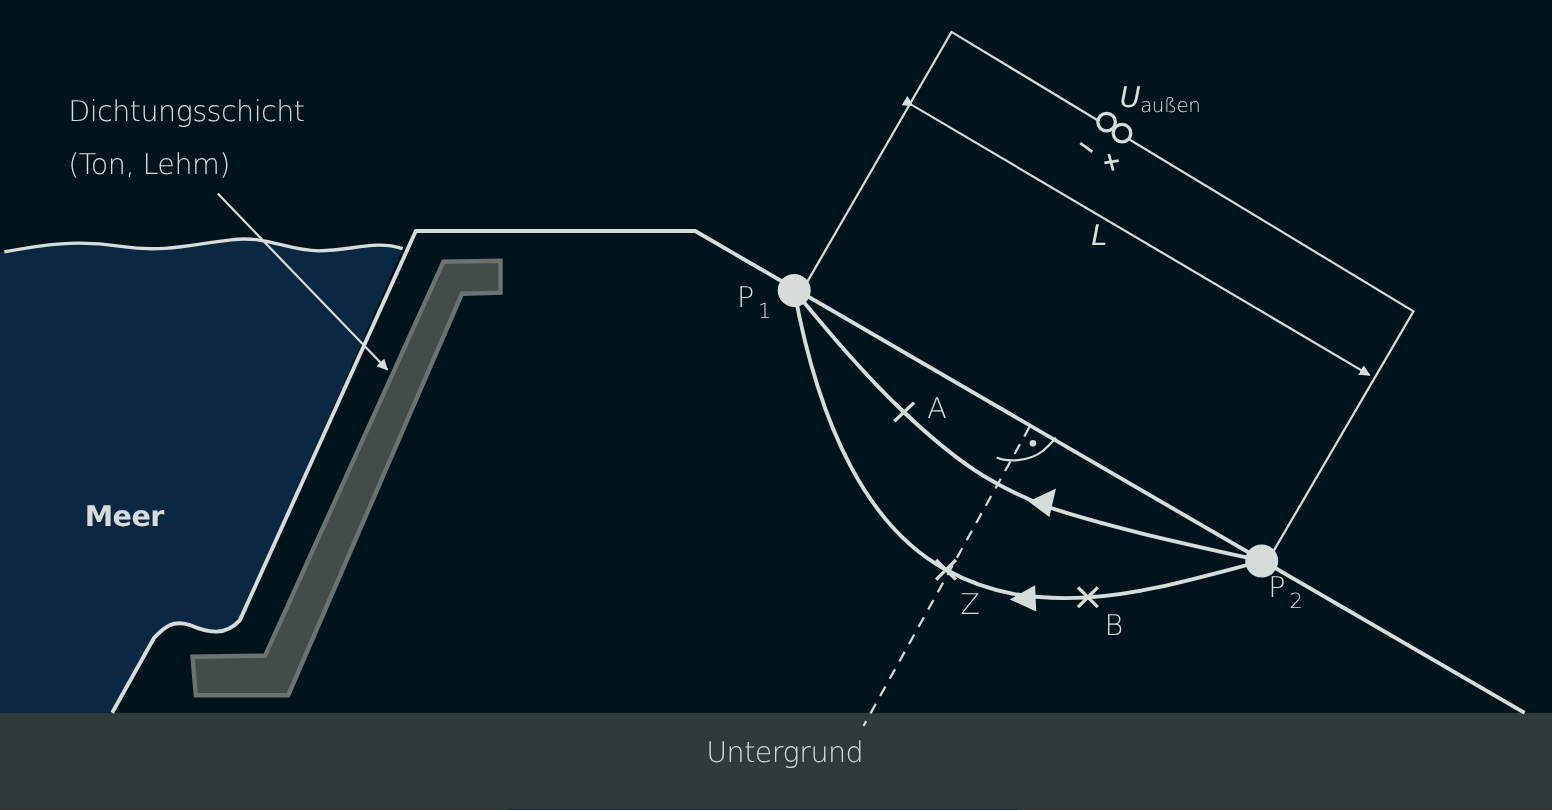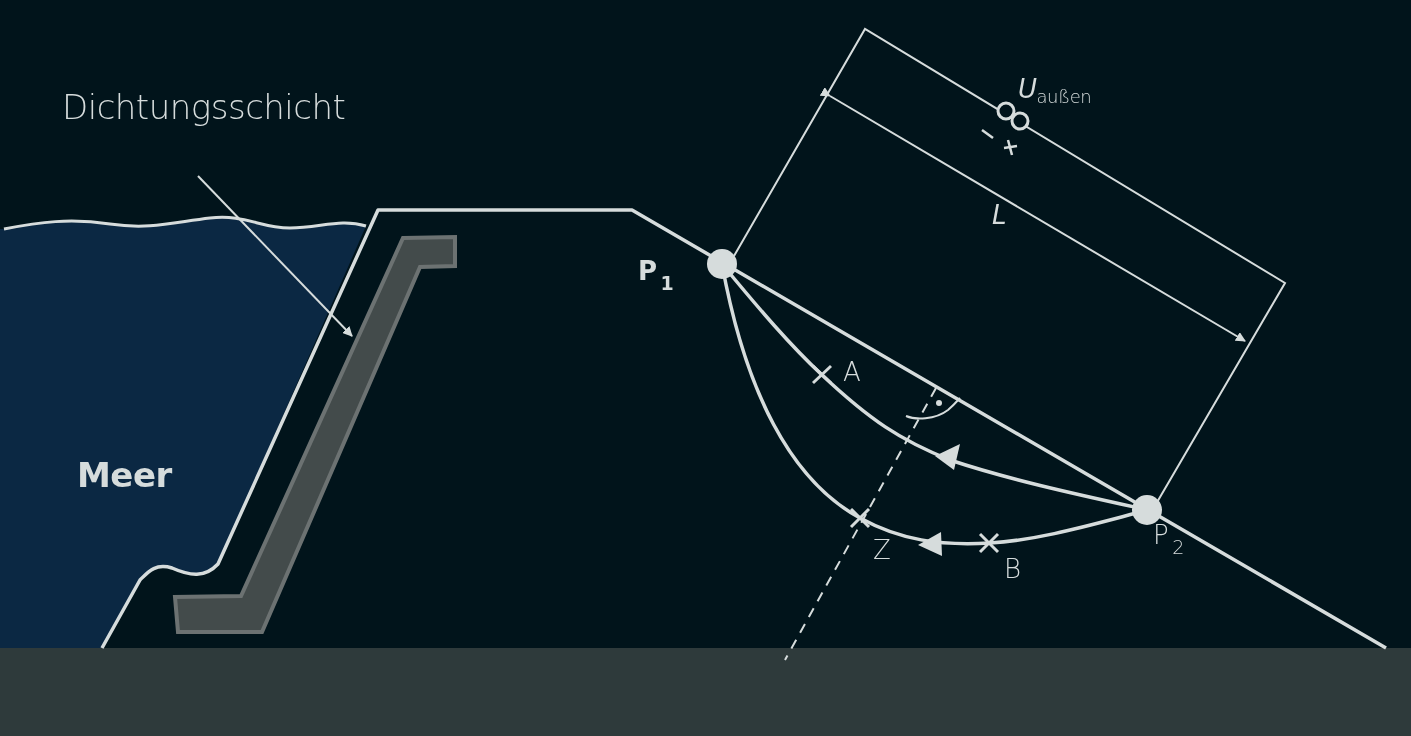--- a/index.html
+++ b/index.html
@@ -8,21 +8,21 @@
       background: #01141b;
       font-family: "Liberation Sans", "DejaVu Sans", sans-serif;
       position: relative;
     }
     #stage { position: absolute; left: 0; top: 0; width: 1411px; height: 736px; }
     .lbl {
       position: absolute; color: #d6dcdc; white-space: nowrap;
       font-family: "DejaVu Sans", "Liberation Sans", sans-serif;
       font-weight: 300; letter-spacing: -0.5px;
     }
-    .lbl-big { font-size: 34px; }
+    .lbl-big { font-size: 26px; }
     .lbl-pt { font-size: 26px; text-align: center; }
     .sub { font-size: 19px; position: relative; top: 10px; margin-left: 4px; }
     .it { font-style: italic; }
     .sub-small { font-size: 18px; position: relative; top: 5px; font-style: normal; }
   </style>
 </head>
 <body>
 
 <div id="stage">
   <svg width="1411" height="736" viewBox="0 0 1411 736" xmlns="http://www.w3.org/2000/svg">
@@ -85,28 +85,32 @@
     </g>
 
     <circle cx="722" cy="264" r="15" fill="#d6dcdc"></circle>
     <circle cx="1147" cy="510" r="15" fill="#d6dcdc"></circle>
   </svg>
 
   
   <div class="lbl lbl-big" style="left:62px; top:87px;">
     <span>Dichtungsschicht</span>
   </div>
+  <div class="lbl lbl-big" style="left:62px; top:135px;">
+    <span>(Ton, Lehm)</span>
+  </div>
   <div class="lbl lbl-big" style="left:77px; top:455px;font-weight:bold;">Meer</div>
+  <div class="lbl lbl-big" style="left:642px; top:670px;">Untergrund</div>
 
   <div class="lbl lbl-pt" style="left:1018px; top:74px;">
     <span class="it">U</span><span class="sub-small">außen</span>
   </div>
   <div class="lbl lbl-pt it" style="left:992px; top:200px;">L</div>
 
-  <div class="lbl lbl-pt" style="left:638px; top:256px;font-weight:bold;">
+  <div class="lbl lbl-pt" style="left:670px; top:256px;">
     <span>P</span><span class="sub">1</span>
   </div>
   <div class="lbl lbl-pt" style="left:1153px; top:520px;">
     <span>P</span><span class="sub">2</span>
   </div>
   <div class="lbl lbl-pt" style="left:843px; top:357px;">A</div>
   <div class="lbl lbl-pt" style="left:873px; top:535px;">Z</div>
   <div class="lbl lbl-pt" style="left:1004px; top:554px;">B</div>
 </div>
 

